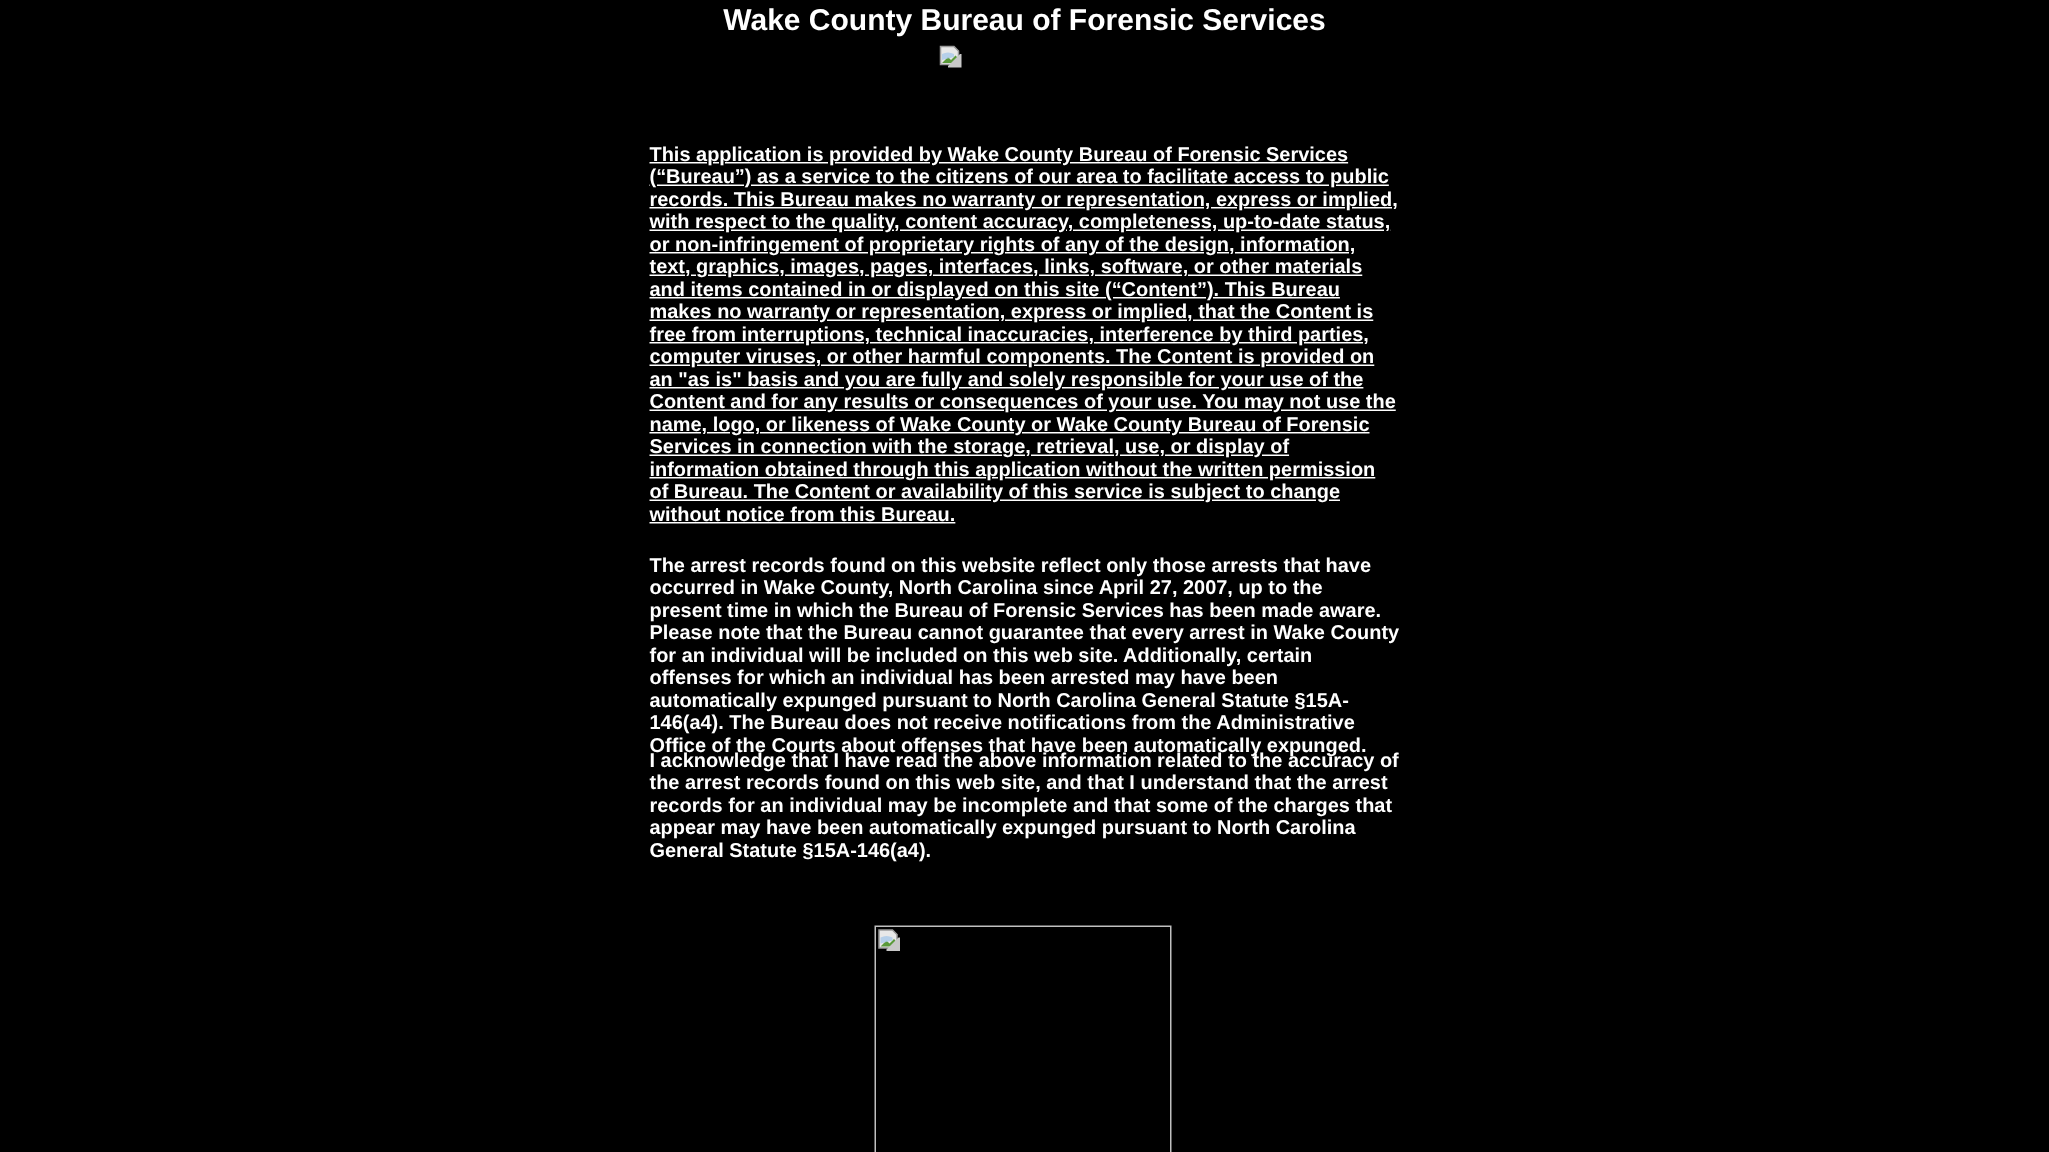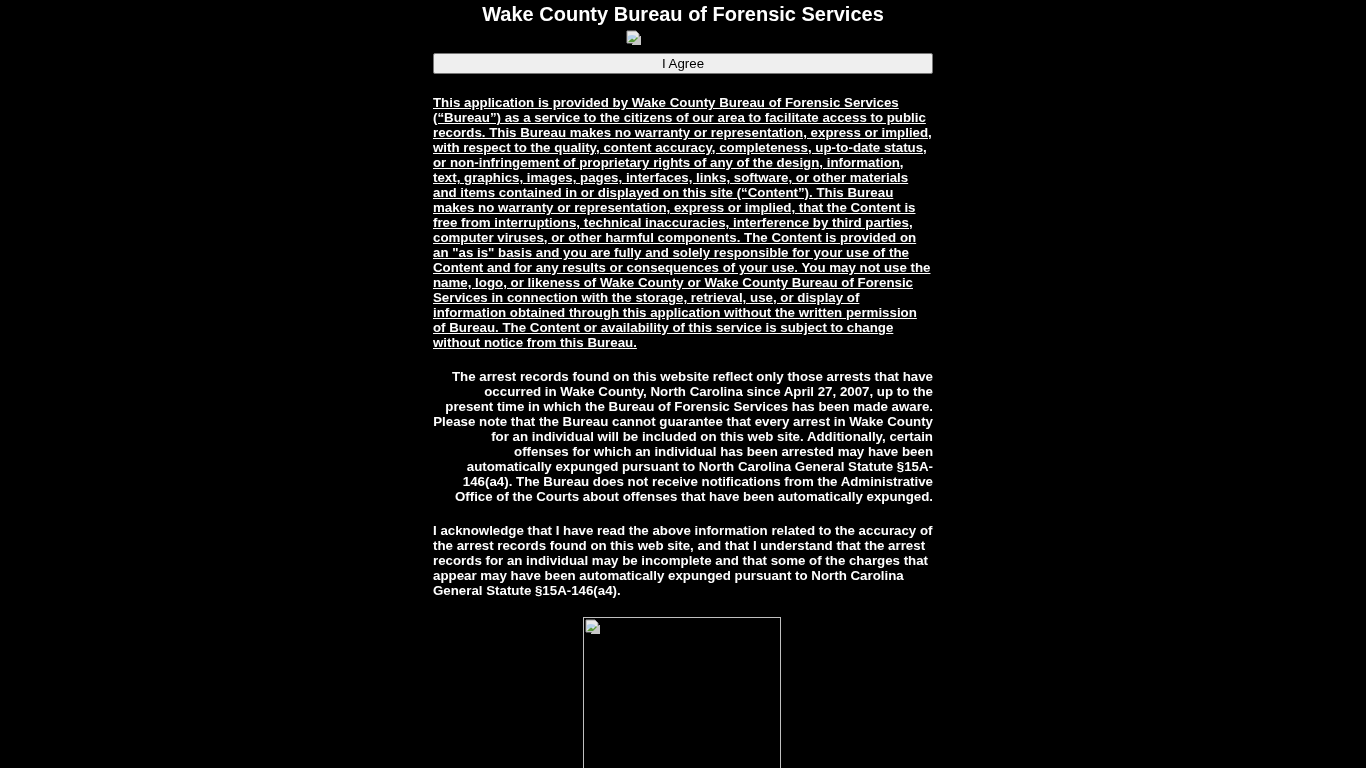--- a/index.html
+++ b/index.html
@@ -64,22 +64,22 @@
       font-size: 13.3px;
       font-weight: bold;
       line-height: 15px;
       color: #ffffff;
     }
     .content p {
       margin: 0;
       padding: 0;
     }
     .p1 { position: absolute; top: 0; width: 500px; text-decoration: underline; }
-    .p2 { position: absolute; top: 274px; width: 500px; text-align: right; }
-    .p3 { position: absolute; top: 428px; width: 500px; }
+    .p2 { position: absolute; top: 274px; width: 500px; }
+    .p3 { position: absolute; top: 404px; width: 500px; }
     .bottom-image {
       position: absolute;
       left: 583px;
       top: 617px;
       width: 198px;
       height: 160px;
       border: 1px solid #c0c0c0;
       box-sizing: border-box;
     }
     .bottom-image .broken {
@@ -99,21 +99,20 @@
 
   <span class="logo-broken">
     <svg width="16" height="16" viewBox="0 0 16 16">
       <path d="M1 1 H10 L13 4 V9 L9 13 H1 Z" fill="#e8e8e8" stroke="#9a9a9a" stroke-width="1"></path>
       <path d="M2 12 L6 8 L8 10 L11 7 L12 8 V9 L9 12 Z" fill="#5a9a3a"></path>
       <path d="M2 6 Q6 4 10 6 L10 8 L2 10 Z" fill="#a8c8e8" opacity="0.8"></path>
       <path d="M14 6 L15 6 L15 15 L6 15 L6 14 Z" fill="#c8c8c8"></path>
     </svg>
   </span>
 
-  <button class="agree-btn">I Agree</button>
 
   <div class="content">
     <p class="p1">This application is provided by Wake County Bureau of Forensic Services (“Bureau”) as a service to the citizens of our area to facilitate access to public records. This Bureau makes no warranty or representation, express or implied, with respect to the quality, content accuracy, completeness, up-to-date status, or non-infringement of proprietary rights of any of the design, information, text, graphics, images, pages, interfaces, links, software, or other materials and items contained in or displayed on this site (“Content”). This Bureau makes no warranty or representation, express or implied, that the Content is free from interruptions, technical inaccuracies, interference by third parties, computer viruses, or other harmful components. The Content is provided on an "as is" basis and you are fully and solely responsible for your use of the Content and for any results or consequences of your use. You may not use the name, logo, or likeness of Wake County or Wake County Bureau of Forensic Services in connection with the storage, retrieval, use, or display of information obtained through this application without the written permission of Bureau. The Content or availability of this service is subject to change without notice from this Bureau.</p>
     <p class="p2">The arrest records found on this website reflect only those arrests that have occurred in Wake County, North Carolina since April 27, 2007, up to the present time in which the Bureau of Forensic Services has been made aware. Please note that the Bureau cannot guarantee that every arrest in Wake County for an individual will be included on this web site.  Additionally, certain offenses for which an individual has been arrested may have been automatically expunged pursuant to North Carolina General Statute §15A-146(a4).  The Bureau does not receive notifications from the Administrative Office of the Courts about offenses that have been automatically expunged.</p>
     <p class="p3">I acknowledge that I have read the above information related to the accuracy of the arrest records found on this web site, and that I understand that the arrest records for an individual may be incomplete and that some of the charges that appear may have been automatically expunged pursuant to North Carolina General Statute §15A-146(a4).</p>
   </div>
 
   <div class="bottom-image">
     <span class="broken">
       <svg width="16" height="16" viewBox="0 0 16 16">

